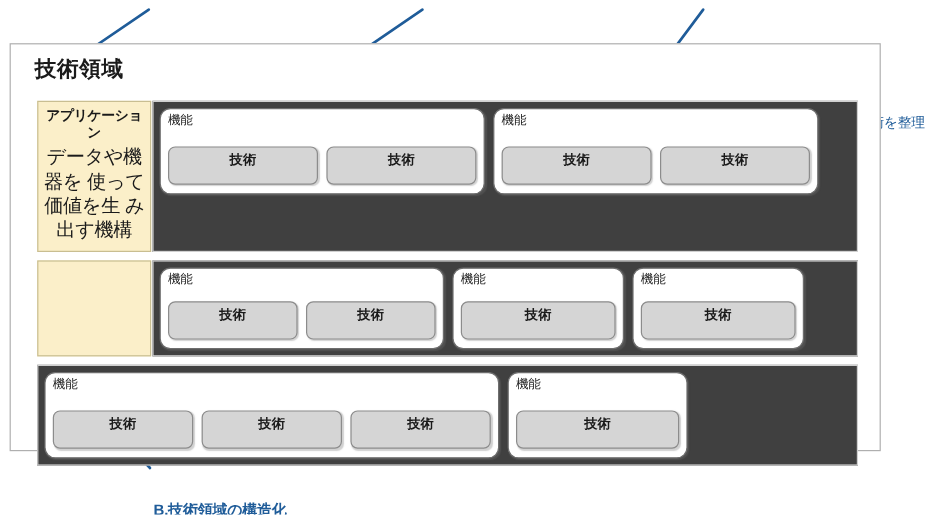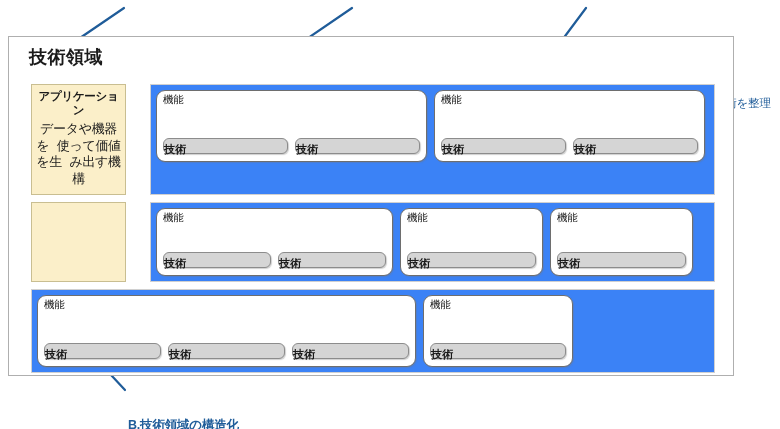--- a/index.html
+++ b/index.html
@@ -57,21 +57,20 @@
   
   #frame {
     position: absolute;
     left: 8px;
     top: 36px;
     width: 726px;
     height: 340px;
     border: 1px solid #AFAFAF;
     background: #ffffff;
     box-sizing: border-box;
-    font-family: Liberation Mono, monospace;
   }
   #frame-title {
     position: absolute;
     left: 20px;
     top: 8px;
     font-size: 18px;
     font-weight: bold;
     color: #1A1A1A;
     letter-spacing: 0.5px;
   }
@@ -81,52 +80,52 @@
     left: 22px;
     top: 47px;
     width: 684px;
     display: flex;
     flex-direction: column;
     gap: 7px;
   }
   .layer-row {
     display: flex;
     align-items: stretch;
-    gap: 24px;
+    gap: 1px;
   }
   .layer-label {
     width: 95px;
     flex: 0 0 95px;
     background: #FBEFC9;
     border: 1px solid #C9BE91;
     box-sizing: border-box;
     padding: 5px 3px 5px 3px;
     text-align: center;
     color: #1A1A1A;
   }
   .layer-label .ll-title {
     font-weight: bold;
     font-size: 11.5px;
     display: block;
     line-height: 1.22;
     letter-spacing: -0.3px;
   }
   .layer-label .ll-desc {
-    font-size: 13px;
+    font-size: 16px;
     display: block;
     margin-top: 4px;
     line-height: 1.28;
     letter-spacing: -0.3px;
   }
 
   .row-panel {
     flex: 1 1 auto;
     border: 1px solid #D0D0D0;
     box-sizing: border-box;
-    background: #3b82f6;
+    background: #404040;
     padding: 5px;
     display: flex;
     gap: 7px;
   }
 
   .func-box {
     border: 1px solid #6E6E6E;
     border-radius: 9px;
     box-sizing: border-box;
     background: #ffffff;
@@ -146,22 +145,23 @@
     margin-top: auto;
     display: flex;
     gap: 7px;
   }
   .tech-box {
     flex: 1 1 0;
     background: #D5D5D5;
     border: 1px solid #8C8C8C;
     border-radius: 6px;
     box-sizing: border-box;
-    height: 16px;
+    height: 32px;
     line-height: 22px;
+    text-align: center;
     font-size: 11px;
     font-weight: bold;
     color: #1A1A1A;
     letter-spacing: 0.2px;
     box-shadow: 1px 1px 1px rgba(120,120,120,0.35);
   }
 
   
   .row-app .func-box.fb-1 { flex: 0 0 271px; }
   .row-app .func-box.fb-2 { flex: 0 0 271px; }

